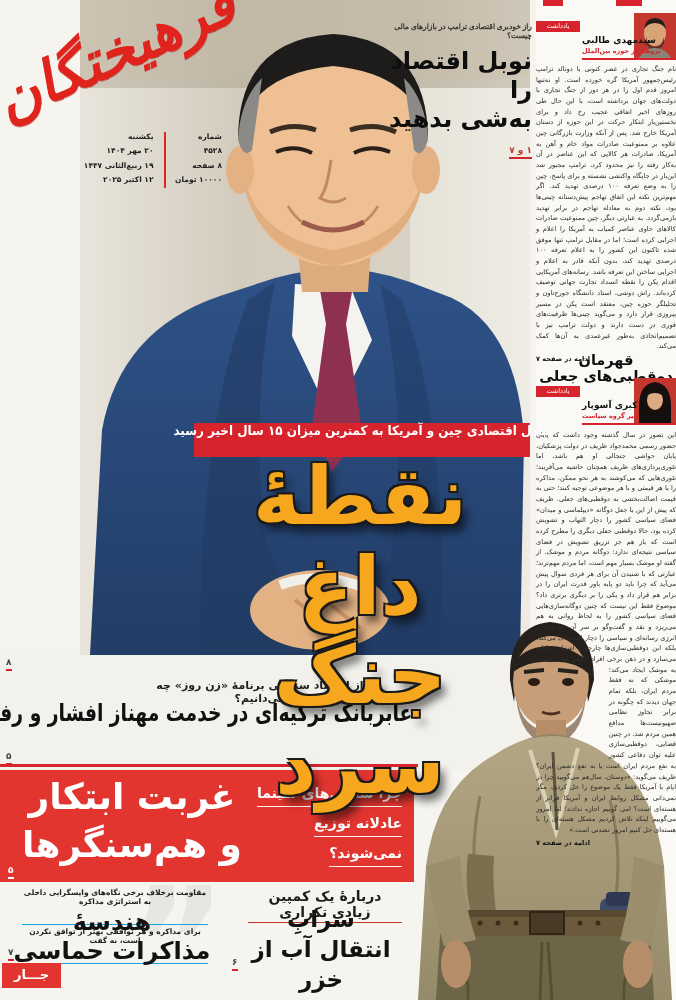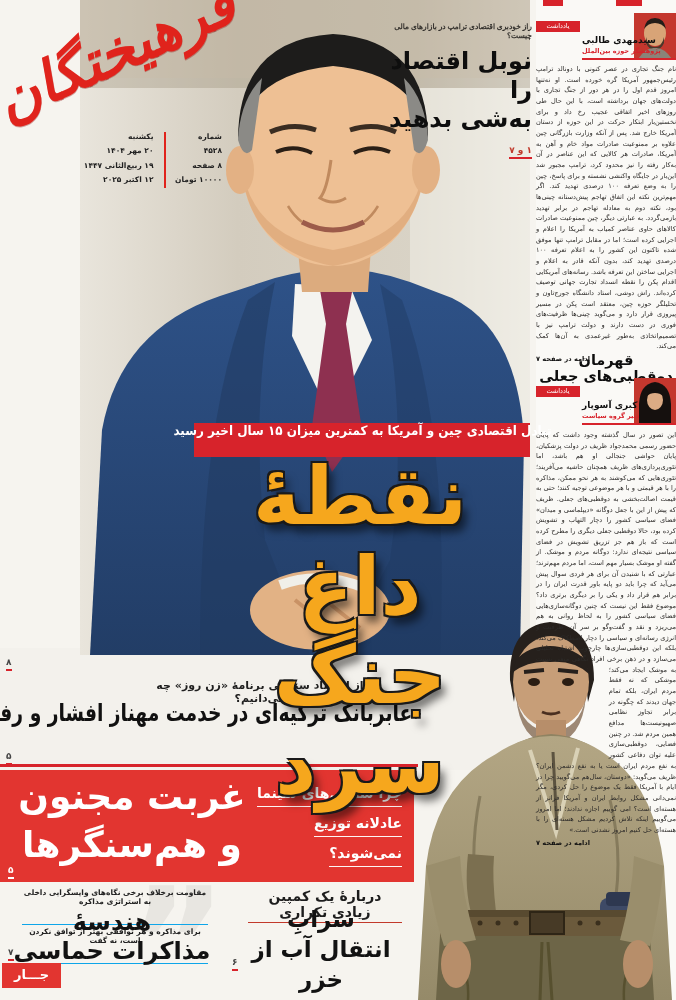--- a/index.html
+++ b/index.html
@@ -183,21 +183,21 @@
 </div>
 <div class="abs" style="left:6px;top:650px;z-index:6;"><span class="pageref">۸</span></div>
 
 <div class="abs atm-kick">از اقتصاد سیاسی برنامهٔ «زن روز» چه می‌دانیم؟</div>
 <div class="abs atm-hl">عابربانک ترکیه‌ای در خدمت مهناز افشار و رفقا</div>
 <div class="abs" style="left:6px;top:744px;z-index:6;"><span class="pageref">۵</span></div>
 <div class="abs redrule"></div>
 
 <div class="abs redbox">
   <div class="big">
-    <span>غربت مجنون</span><br>
+    <span>غربت ابتکار</span><br>
     <span>و هم‌سنگرها</span>
   </div>
   <div class="kick">
     <span>چرا سانس‌های سینما</span><br>
     <span>عادلانه توزیع</span><br>
     <span>نمی‌شوند؟</span>
   </div>
   <span class="pageref">۵</span>
 </div>
 

